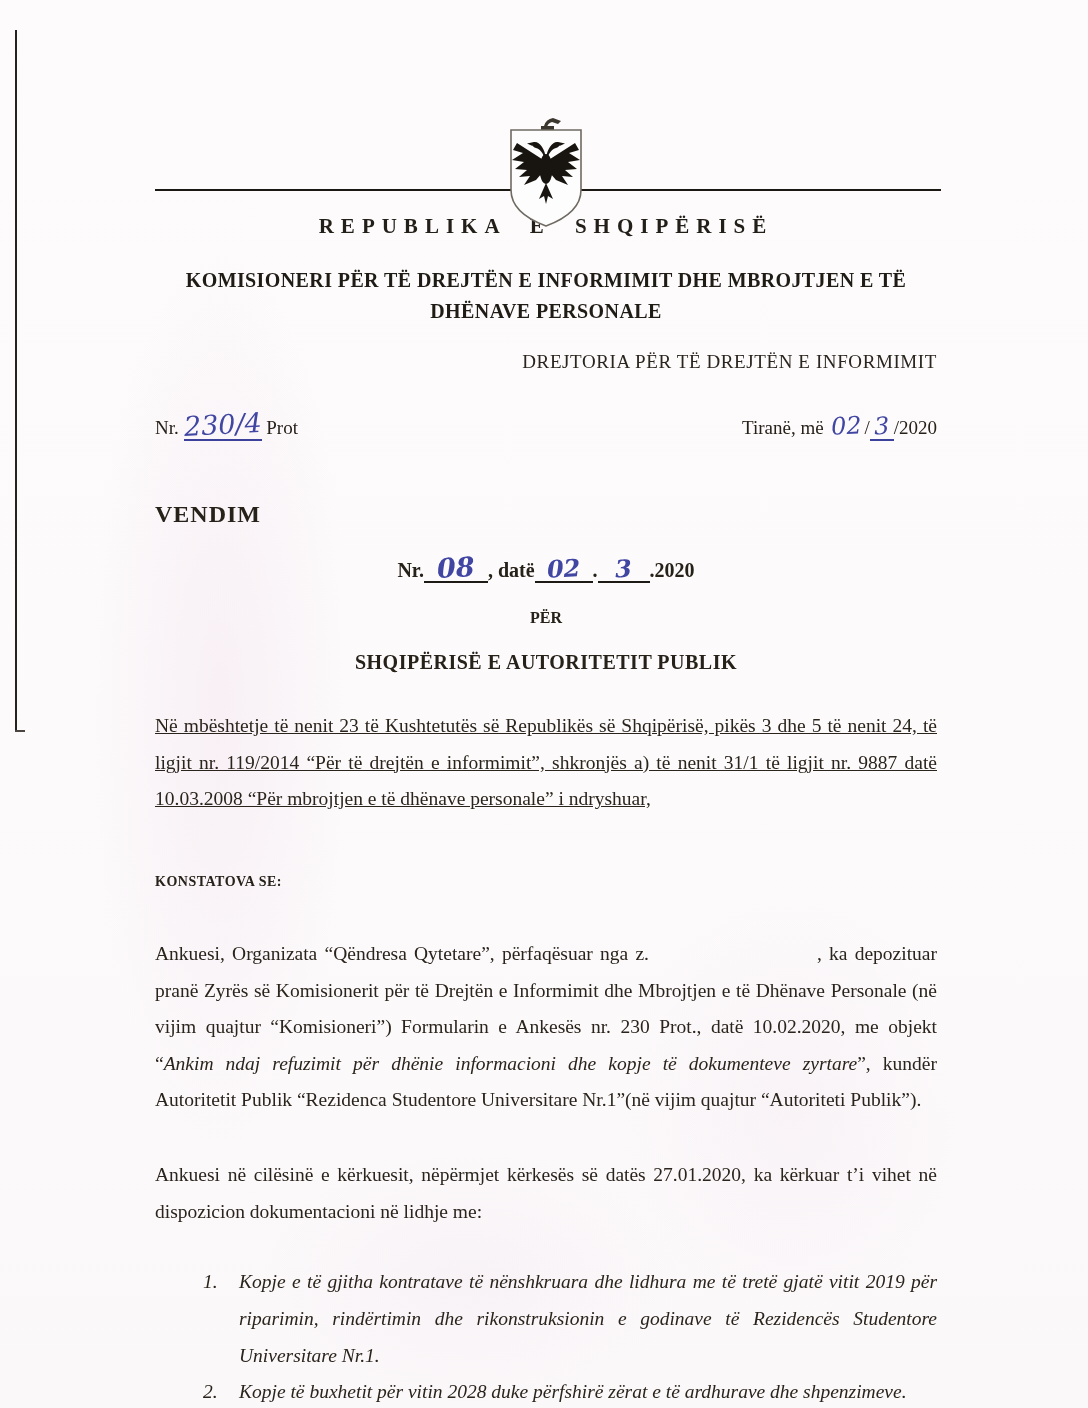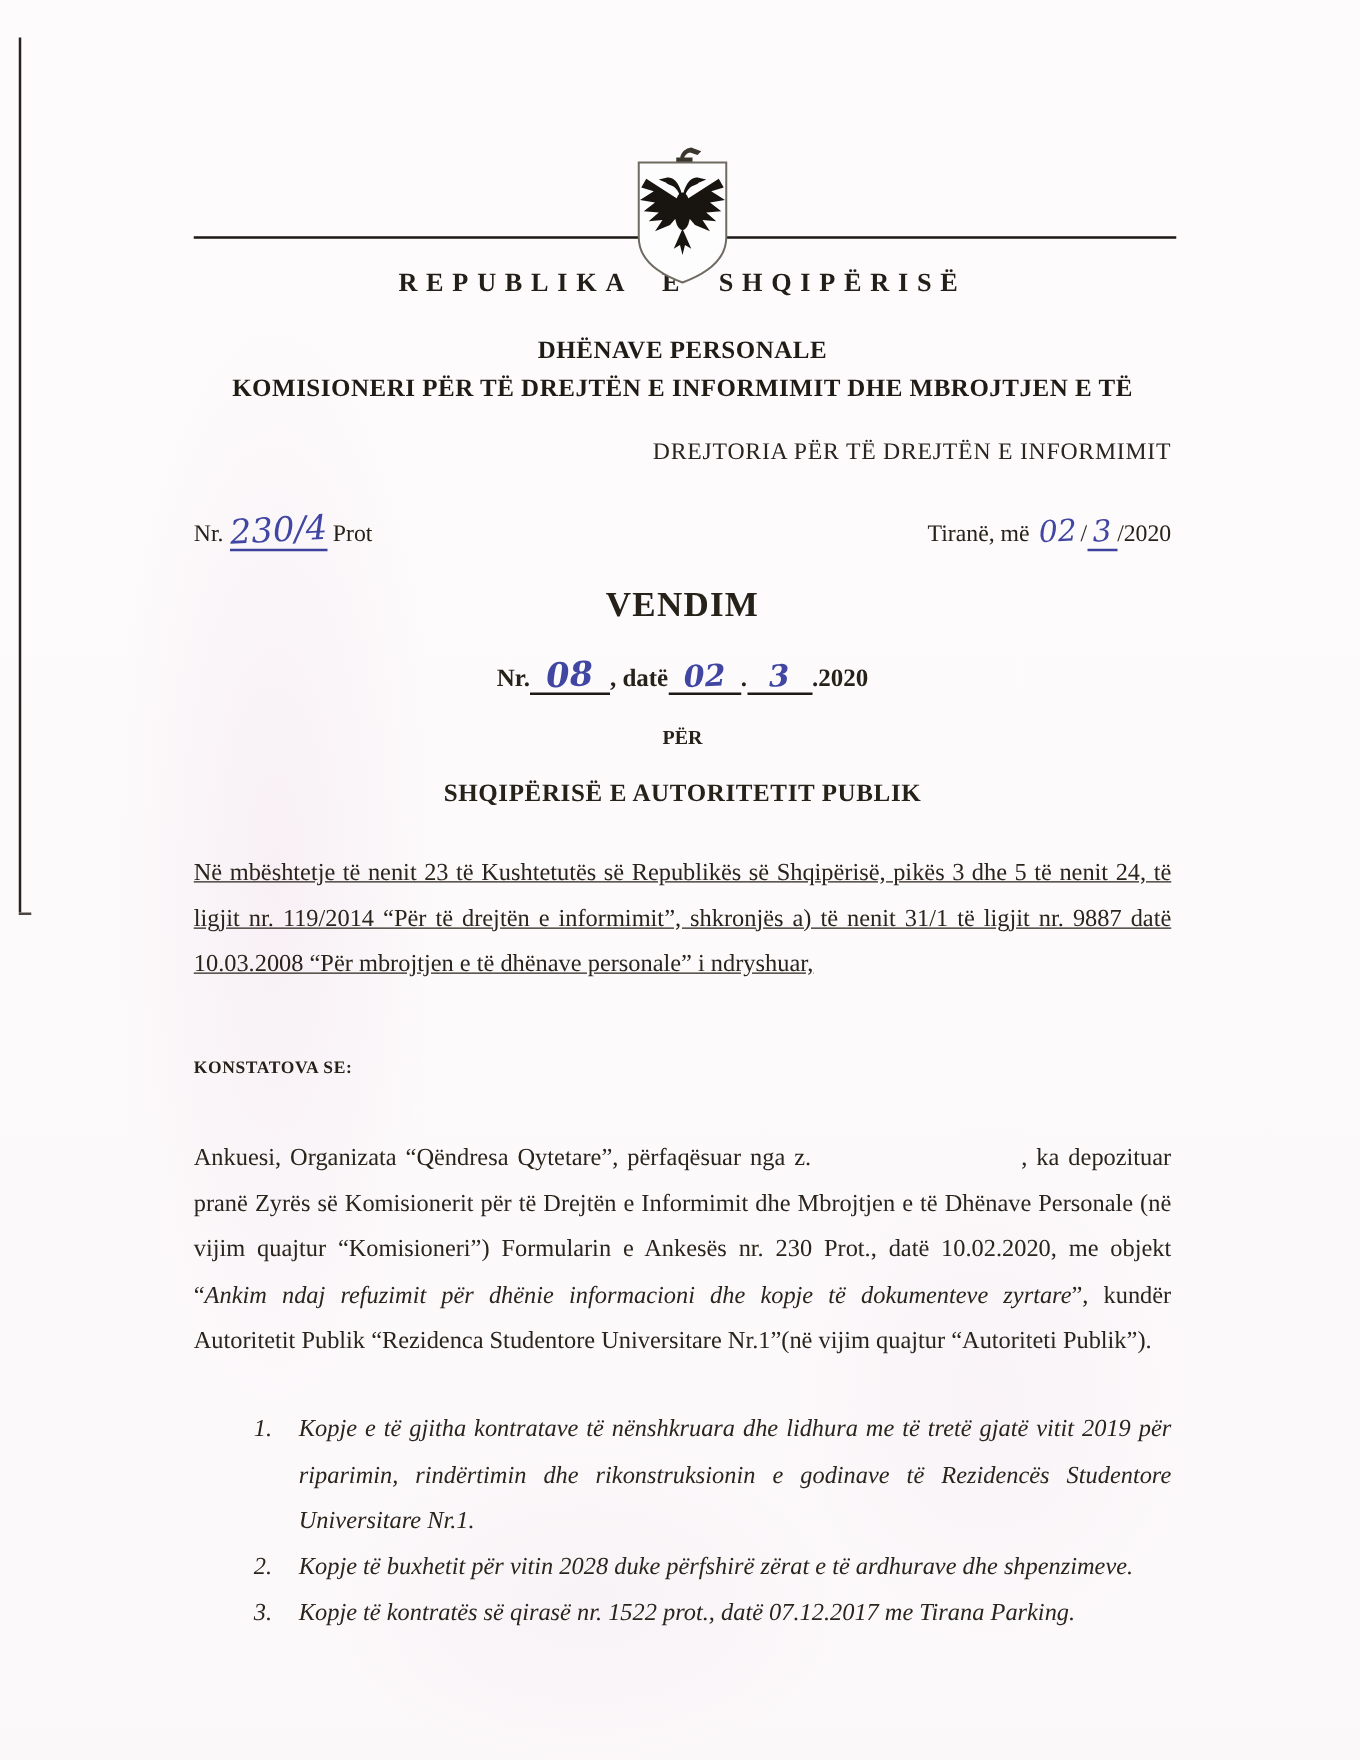--- a/index.html
+++ b/index.html
@@ -51,21 +51,21 @@
     display:inline-block; font-family:"DejaVu Serif", serif; font-style:italic;
     color:#4046a2; transform:rotate(-3deg); line-height:1;
   }
   .hw-lg { font-size:27px; }
   .hw-md { font-size:24px; }
   .slot { display:inline-block; text-align:center; line-height:1.1; vertical-align:baseline; }
   .u-black { border-bottom:2px solid #1d1a15; }
   .u-blue  { border-bottom:2px solid #3c429c; }
 
   
-  .vendim { text-align:center; font-weight:bold; font-size:28px; letter-spacing:1px; margin-top:28px; }
+  .vendim { text-align:left; font-weight:bold; font-size:24px; letter-spacing:1px; margin-top:60px; }
   .nr-line { text-align:center; font-weight:bold; font-size:20px; margin-top:26px; }
   .per { text-align:center; font-weight:bold; font-size:16px; margin-top:26px; }
   .subject { text-align:center; font-weight:bold; font-size:20px; letter-spacing:.5px; margin-top:24px; }
 
   
   .para { font-size:19.5px; line-height:1.88; text-align:justify; color:#2a241c; }
   .p1 { margin-top:34px;text-decoration:underline; }
   .konstatova { text-align:left; font-weight:bold; font-size:14px; margin-top:56px; letter-spacing:.5px; }
   .p2 { margin-top:46px; }
   .p3 { margin-top:38px; }
@@ -111,22 +111,22 @@
           <path d="M58,27 l7,1.5 -5.5,2.5 z"></path>
 
           <path d="M46,68 l-7,16 5,-3 2,8 2,-8 5,3 z"></path>
         </g>
       </svg>
     </div>
 
     <div class="republic">REPUBLIKA E SHQIPËRISË</div>
 
     <div class="institution">
+      <div>KOMISIONERI PËR TË DREJTËN E INFORMIMIT DHE MBROJTJEN E TË</div>
       <div>DHËNAVE PERSONALE</div>
-      <div>KOMISIONERI PËR TË DREJTËN E INFORMIMIT DHE MBROJTJEN E TË</div>
     </div>
 
     <div class="directorate">DREJTORIA PËR TË DREJTËN E INFORMIMIT</div>
 
     <div class="proto-row">
       <div>
         <span>Nr.</span>
         <span class="slot u-blue" style="min-width:78px;"><span class="hw hw-lg">230/4</span></span>
         <span>Prot</span>
       </div>
@@ -144,20 +144,21 @@
 
     <div class="per">PËR</div>
     <div class="subject">SHQIPËRISË E AUTORITETIT PUBLIK</div>
 
     <p class="para p1">Në mbështetje të nenit 23 të Kushtetutës së Republikës së Shqipërisë, pikës 3 dhe 5 të nenit 24, të ligjit nr. 119/2014 “Për të drejtën e informimit”, shkronjës a) të nenit 31/1 të ligjit nr. 9887 datë 10.03.2008 “Për mbrojtjen e të dhënave personale” i ndryshuar,</p>
 
     <div class="konstatova">KONSTATOVA SE:</div>
 
     <p class="para p2"><span>Ankuesi, Organizata “Qëndresa Qytetare”, përfaqësuar nga z.</span><span class="gap"></span><span>, ka depozituar pranë Zyrës së Komisionerit për të Drejtën e Informimit dhe Mbrojtjen e të Dhënave Personale (në vijim quajtur “Komisioneri”) Formularin e Ankesës nr. 230 Prot., datë 10.02.2020, me objekt “</span><span class="it">Ankim ndaj refuzimit për dhënie informacioni dhe kopje të dokumenteve zyrtare</span><span>”, kundër Autoritetit Publik “Rezidenca Studentore Universitare Nr.1”(në vijim quajtur “Autoriteti Publik”).</span></p>
 
+    <p class="para p3">Ankuesi në cilësinë e kërkuesit, nëpërmjet kërkesës së datës 27.01.2020, ka kërkuar t’i vihet në dispozicion dokumentacioni në lidhje me:</p>
 
     <div class="req-list">
       <div class="req-item">
         <span class="req-num">1.</span>
         <span class="req-text">Kopje e të gjitha kontratave të nënshkruara dhe lidhura me të tretë gjatë vitit 2019 për riparimin, rindërtimin dhe rikonstruksionin e godinave të Rezidencës Studentore Universitare Nr.1.</span>
       </div>
       <div class="req-item">
         <span class="req-num">2.</span>
         <span class="req-text">Kopje të buxhetit për vitin 2028 duke përfshirë zërat e të ardhurave dhe shpenzimeve.</span>
       </div>

